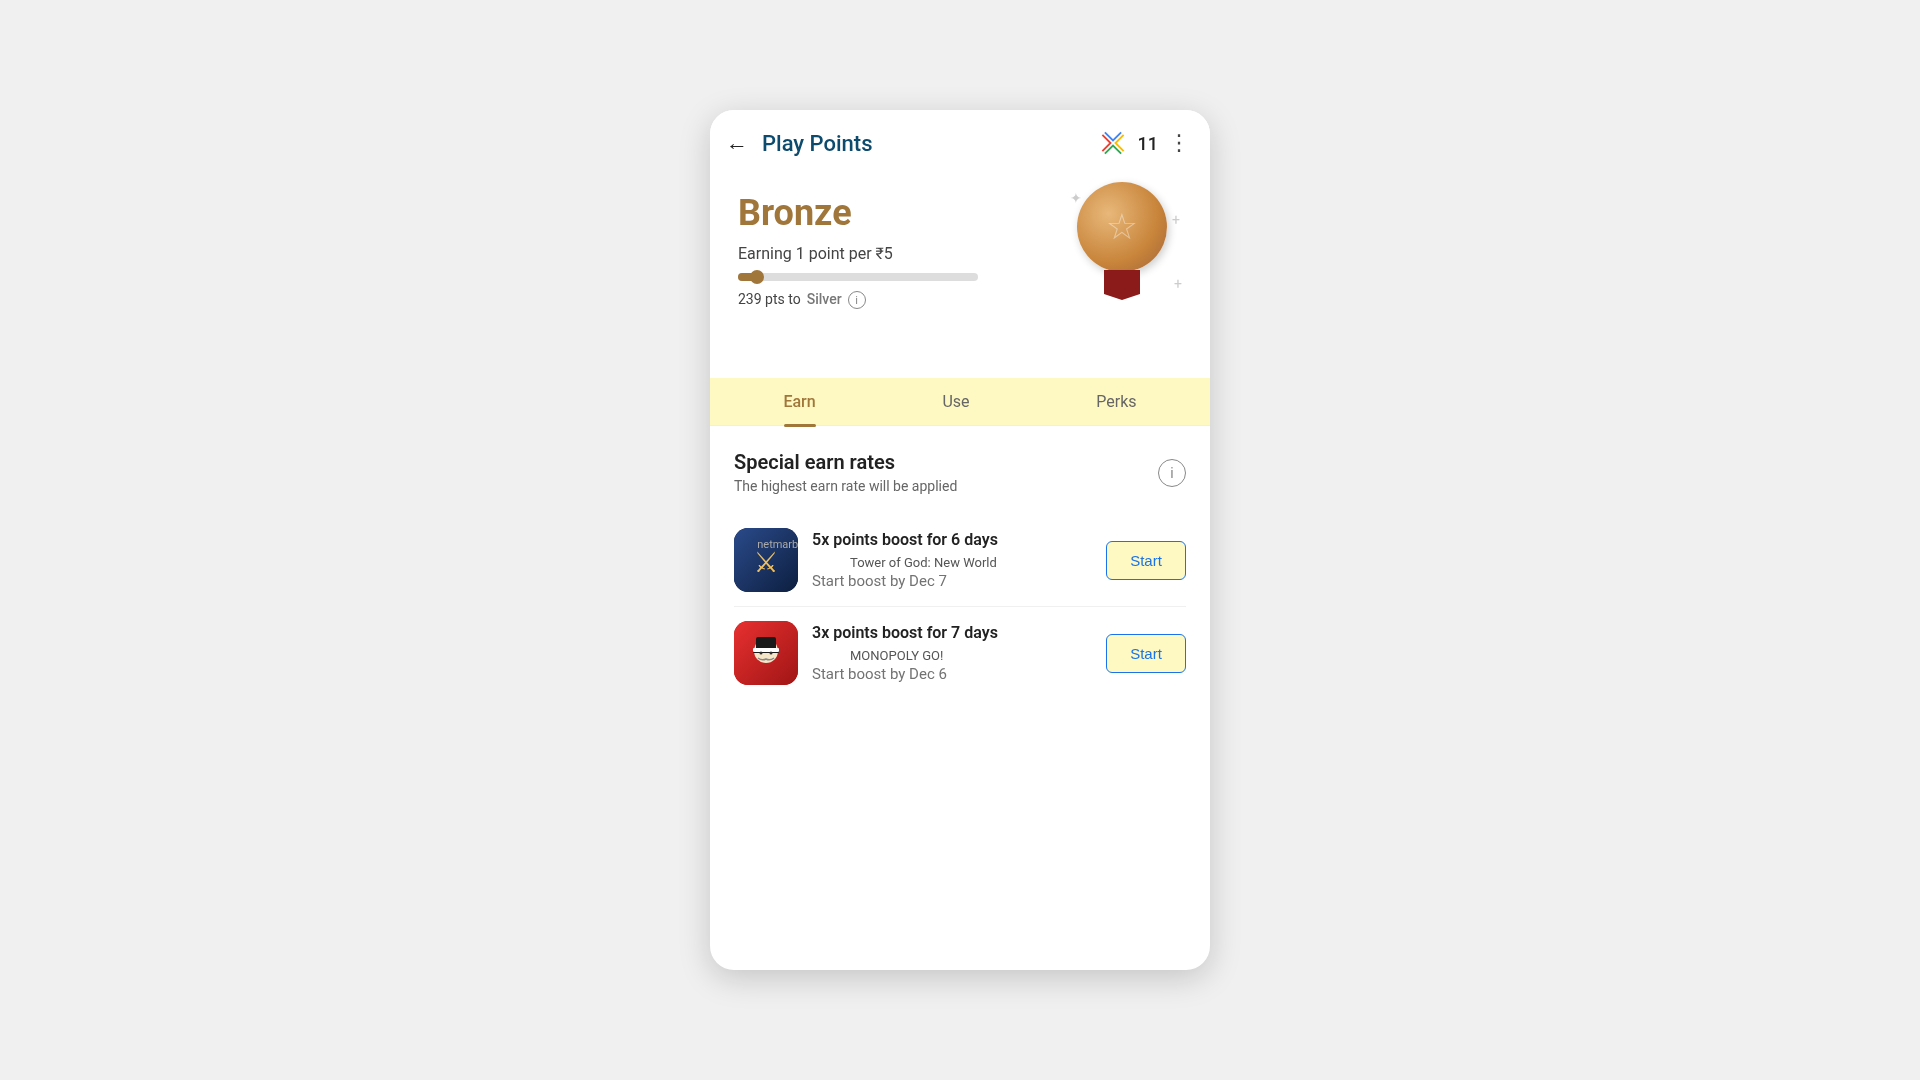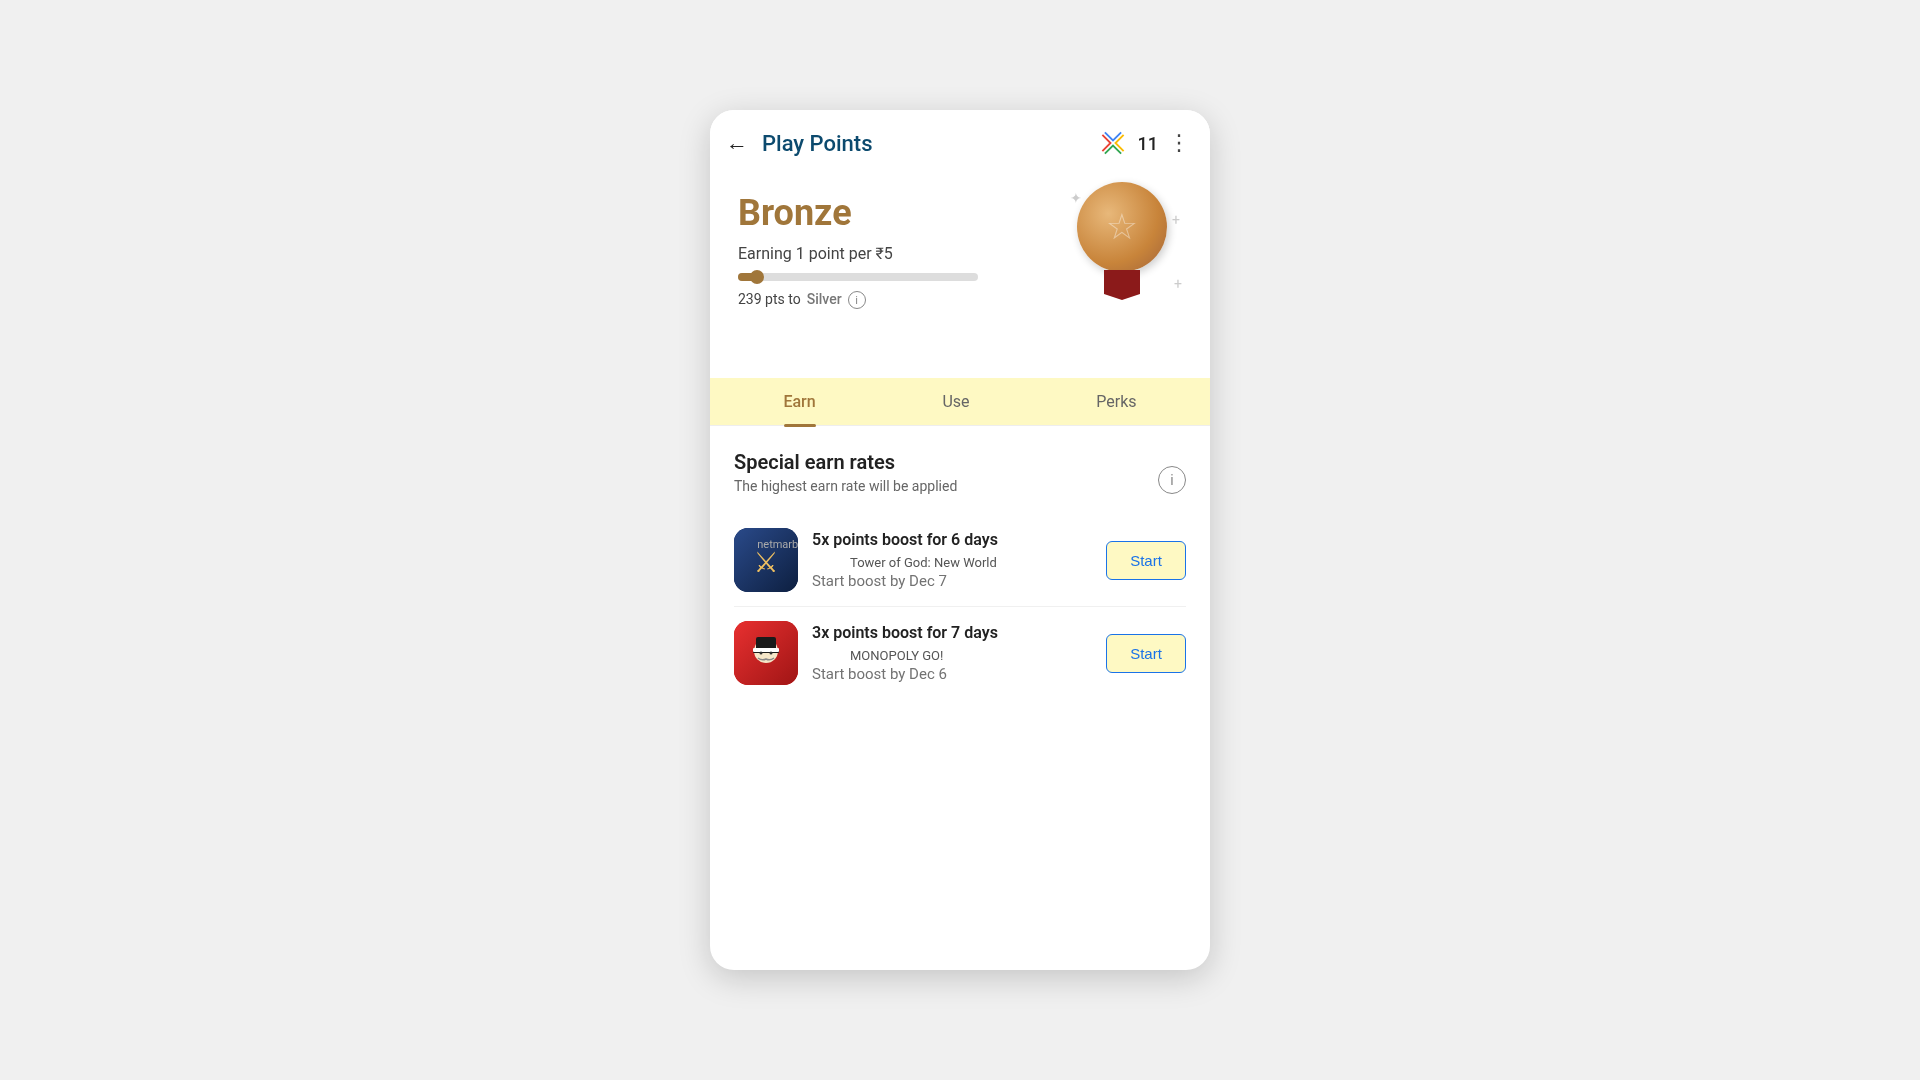--- a/index.html
+++ b/index.html
@@ -240,21 +240,21 @@
     }
 
     
     .content {
       padding: 24px 24px;
       background: #fff;
     }
 
     .section-header {
       display: flex;
-      align-items: flex-end;
+      align-items: center;
       justify-content: space-between;
       margin-bottom: 20px;
     }
 
     .section-title-block {}
 
     .section-title {
       font-size: 20px;
       font-weight: 600;
       color: #222;

